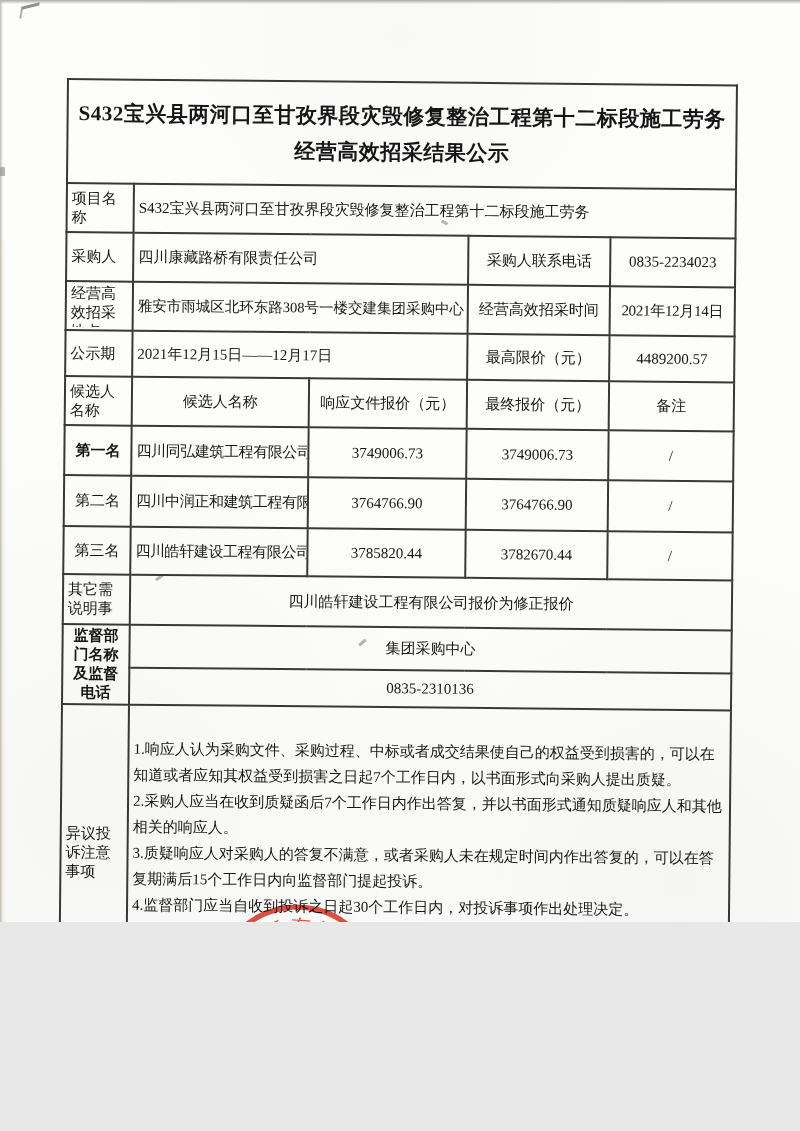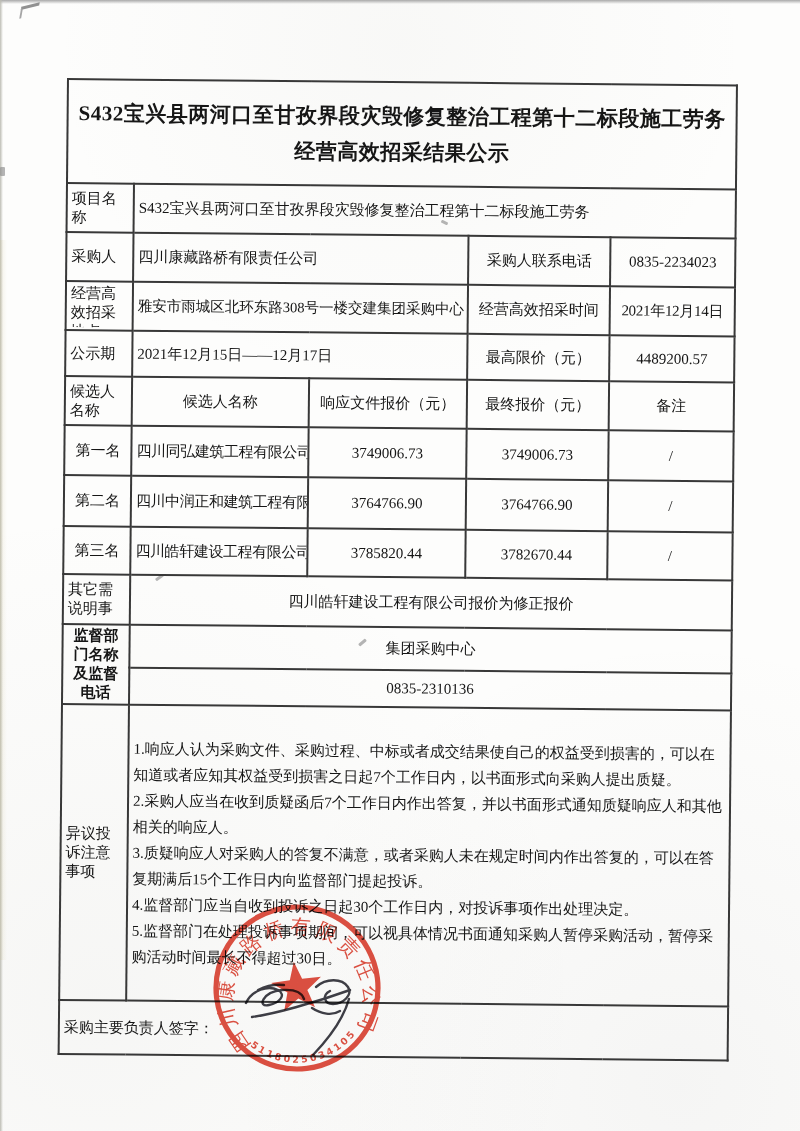--- a/index.html
+++ b/index.html
@@ -1,17 +1,17 @@
 <!DOCTYPE html>
 <html><head>
 <meta charset="utf-8">
 <style>
   html,body{margin:0;padding:0;background:#e8e8e8;}
   .page{
-    position:relative;width:800px;height:1131px;margin:0 auto;
+    position:relative;width:800px;height:922px;margin:0 auto;
     background:#fdfdfc;overflow:hidden;
     font-family:"Liberation Serif","DejaVu Serif",serif;
     color:#161616;
     background-image:
       radial-gradient(circle at 12% 88%, rgba(120,120,110,0.05), transparent 40%),
       radial-gradient(circle at 85% 96%, rgba(120,120,120,0.06), transparent 35%),
       radial-gradient(circle at 50% 4%, rgba(160,160,150,0.05), transparent 30%);
   }
   
   .edge-top{position:absolute;left:0;top:0;width:100%;height:4px;
@@ -41,21 +41,21 @@
   .num{text-align:center;white-space:nowrap;font-size:14.5px;}
   .tight{font-size:12.8px;letter-spacing:-0.3px;}
   .cand-name{font-size:13px;letter-spacing:-0.4px;text-align:center;white-space:nowrap;}
   .obj-cell{padding:6px 12px;}
   .obj-item{font-size:15px;line-height:26px;text-align:left;}
   .sig-cell{text-align:left;padding-left:10px;font-size:15.5px;}
 
   
   .h-title{height:100px;} .h-r2{height:45px;margin-top:9px;} .h-r3{height:45px;}
   .h-r4{height:45px;} .h-r5{height:42px;margin-top:43px;} .h-r6{height:45px;}
-  .h-r7{height:46px;} .h-r8{height:47px;} .h-r9{height:44px;margin-left:40px;}
+  .h-r7{height:46px;font-weight:bold;} .h-r8{height:47px;} .h-r9{height:44px;margin-left:40px;}
   .h-r10{height:46px;} .h-r11{height:44px;font-weight:bold;} .h-r12{height:33px;}
   .h-r13{height:292px;} .h-r14{height:50px;}
 
   .stamp{position:absolute;left:182px;top:873px;mix-blend-mode:multiply;}
   .sig-svg{position:absolute;left:0;top:0;pointer-events:none;mix-blend-mode:multiply;}
 </style>
 </head>
 <body>
 
 <div class="page">

